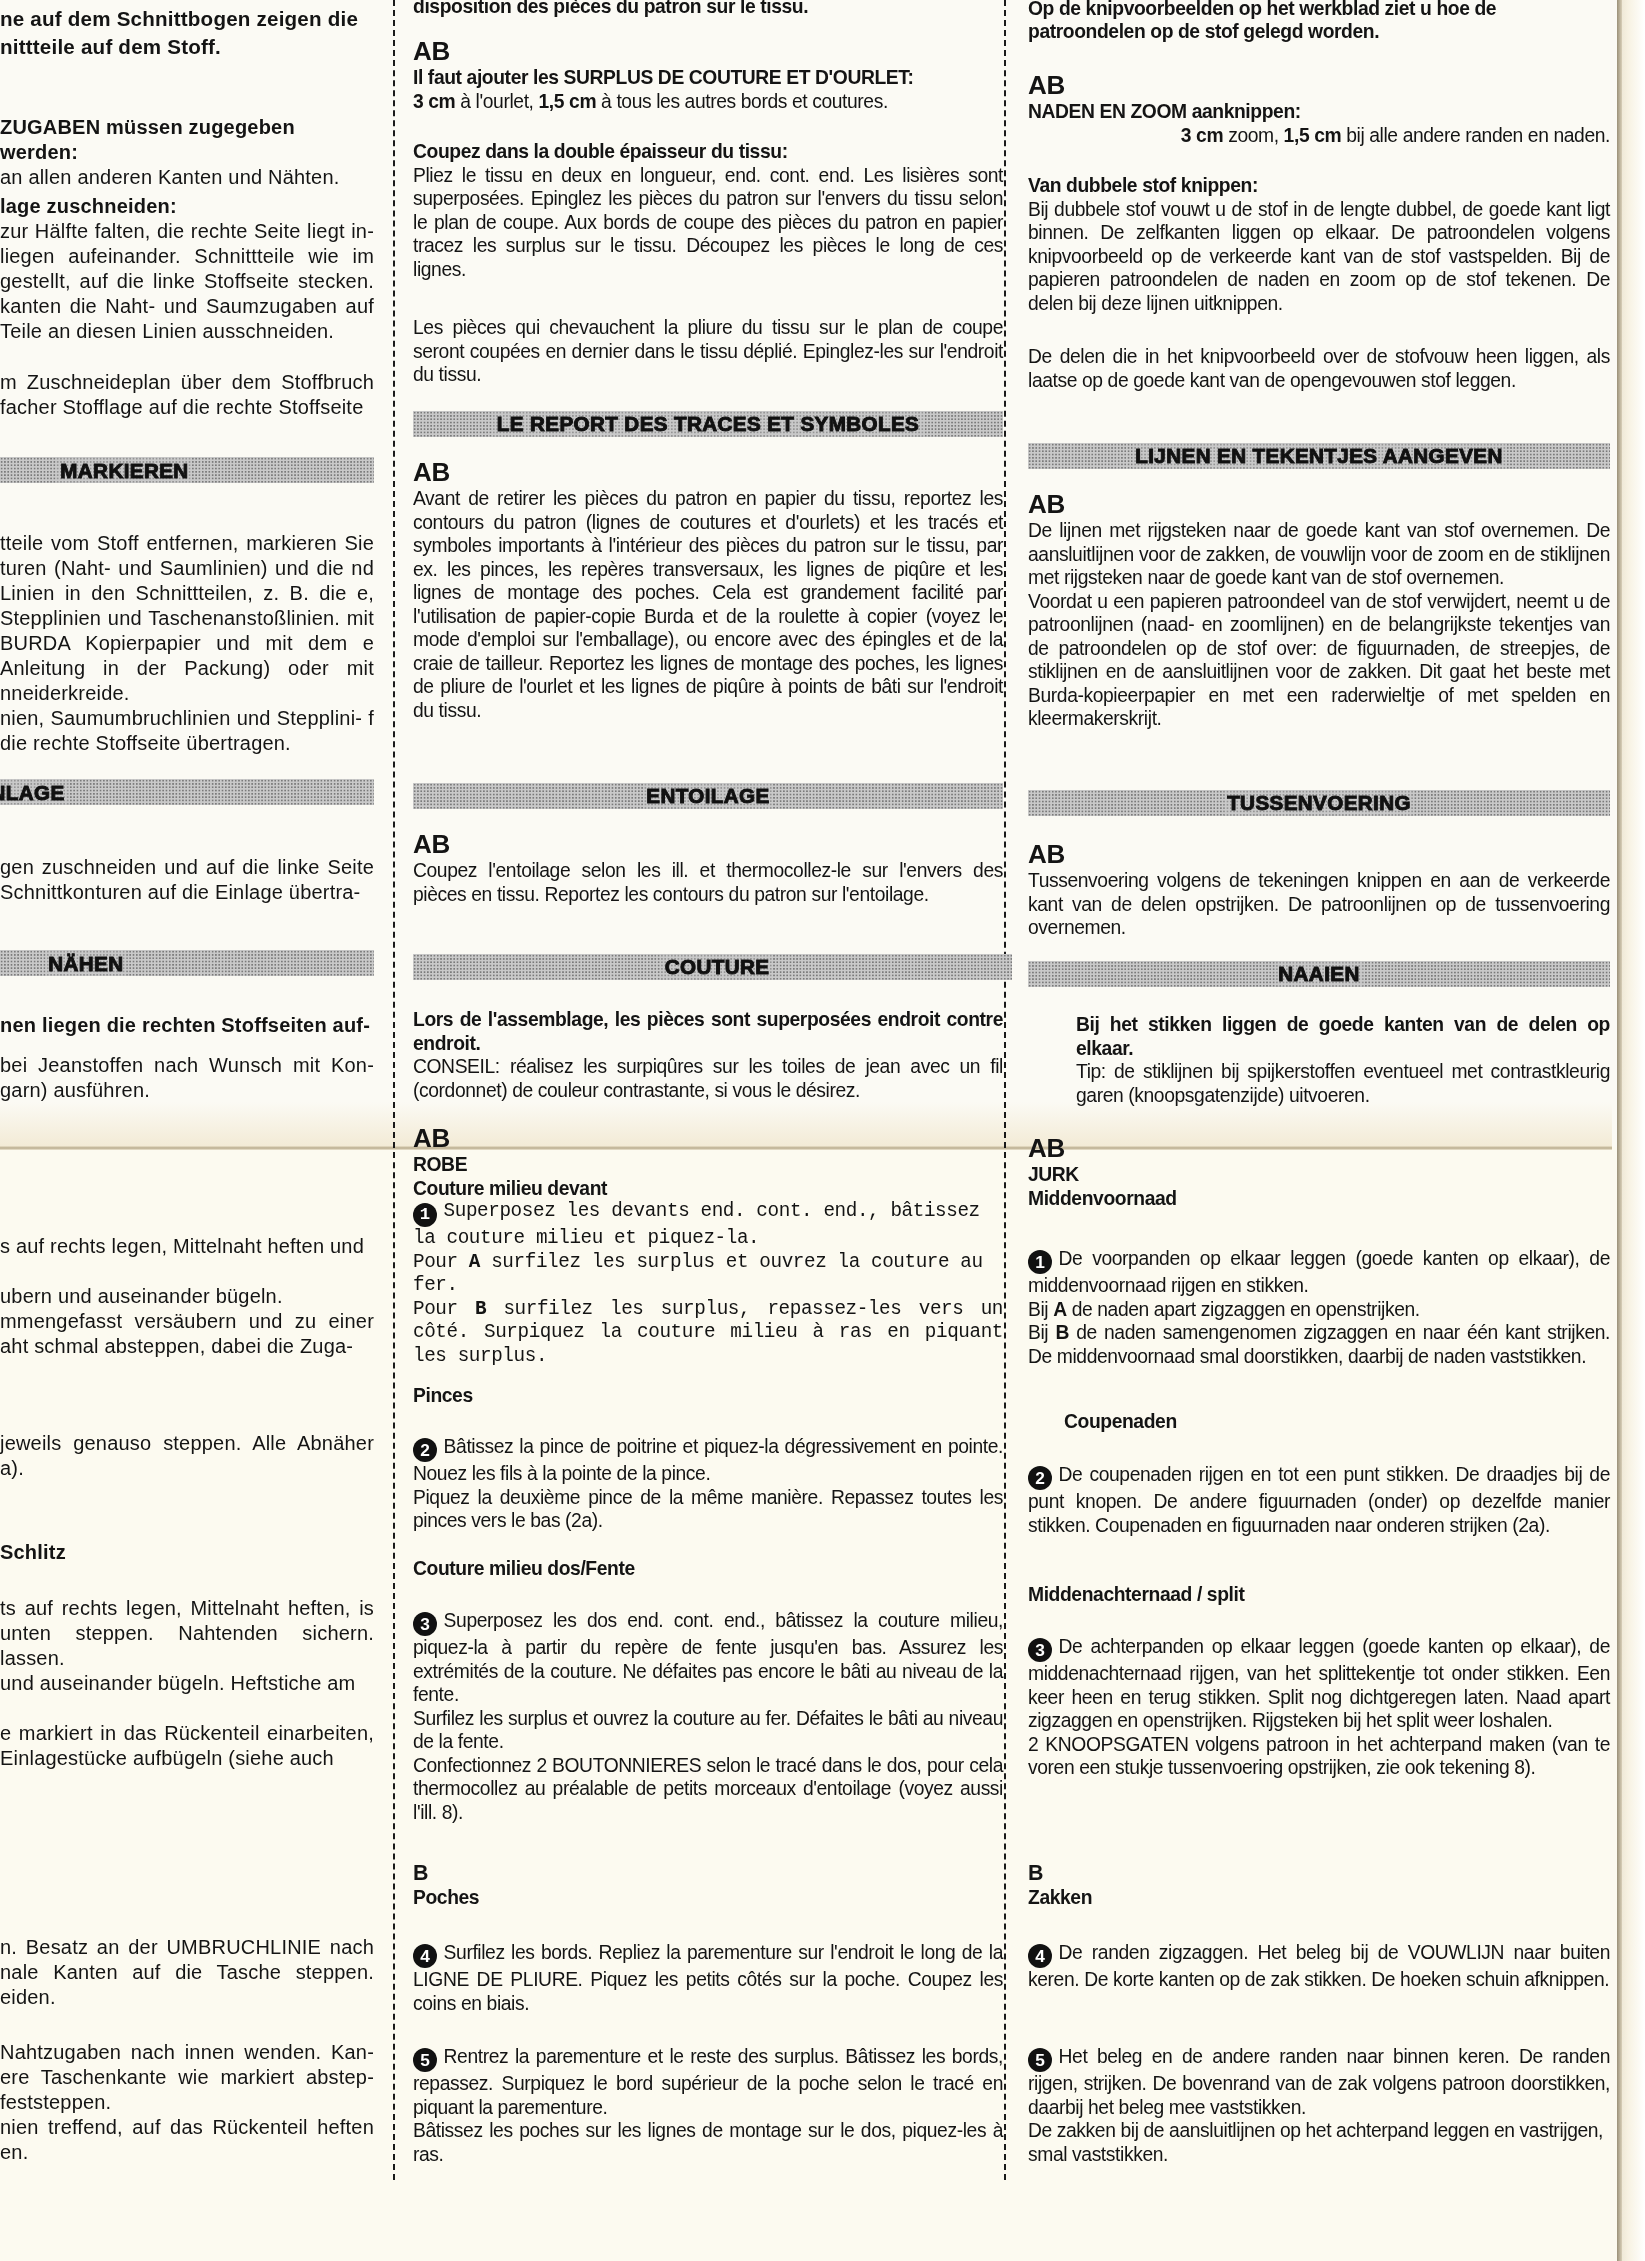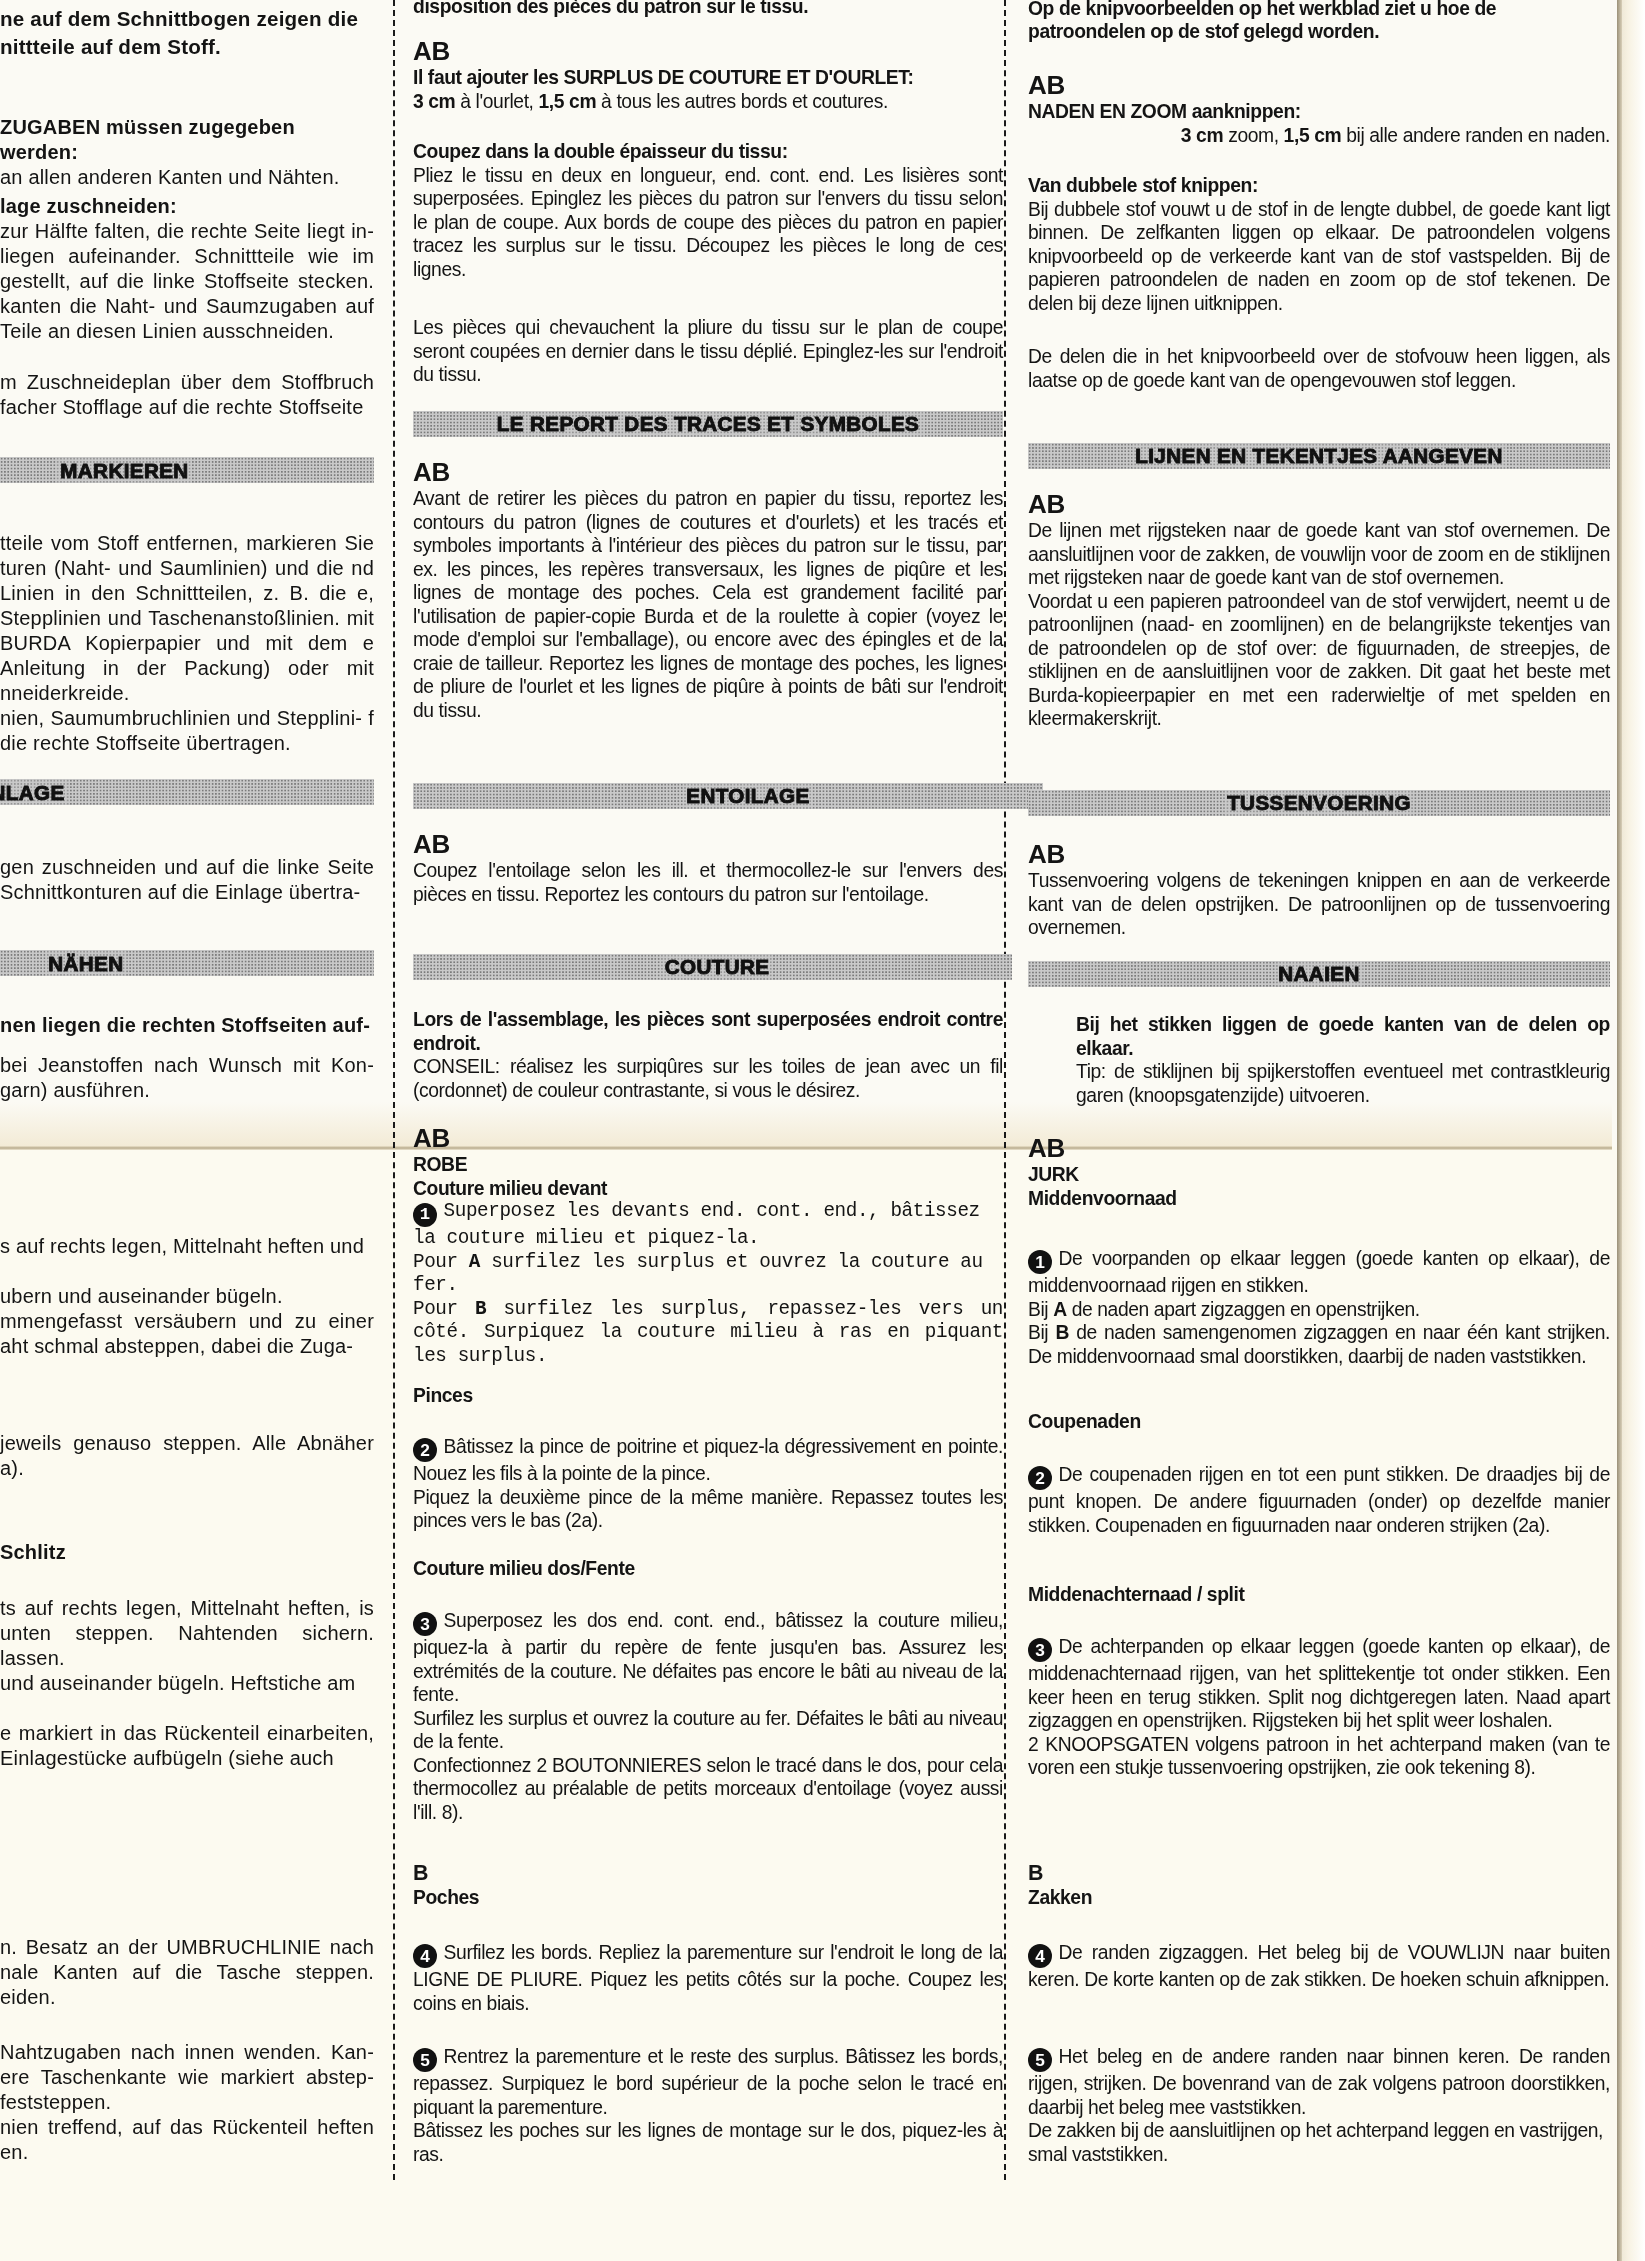--- a/index.html
+++ b/index.html
@@ -151,21 +151,21 @@
   <div class="block" style="top:316px;">
     <p>Les pièces qui chevauchent la pliure du tissu sur le plan de coupe seront coupées en dernier dans le tissu déplié. Epinglez-les sur l'endroit du tissu.</p>
   </div>
   <div class="band" style="left:0;width:590px;top:411px;">
     <span>LE REPORT DES TRACES ET SYMBOLES</span>
   </div>
   <div class="block" style="top:457px;">
     <div class="ab">AB</div>
     <p>Avant de retirer les pièces du patron en papier du tissu, reportez les contours du patron (lignes de coutures et d'ourlets) et les tracés et symboles importants à l'intérieur des pièces du patron sur le tissu, par ex. les pinces, les repères transversaux, les lignes de piqûre et les lignes de montage des poches. Cela est grandement facilité par l'utilisation de papier-copie Burda et de la roulette à copier (voyez le mode d'emploi sur l'emballage), ou encore avec des épingles et de la craie de tailleur. Reportez les lignes de montage des poches, les lignes de pliure de l'ourlet et les lignes de piqûre à points de bâti sur l'endroit du tissu.</p>
   </div>
-  <div class="band" style="left:0;width:590px;top:783px;padding-left:40px;">
+  <div class="band" style="left:0;width:590px;top:783px;">
     <span>ENTOILAGE</span>
   </div>
   <div class="block" style="top:829px;">
     <div class="ab">AB</div>
     <p>Coupez l'entoilage selon les ill. et thermocollez-le sur l'envers des pièces en tissu. Reportez les contours du patron sur l'entoilage.</p>
   </div>
   <div class="band" style="left:0;width:590px;top:954px;padding-left:9px;">
     <span>COUTURE</span>
   </div>
   <div class="block" style="top:1008px;">
@@ -251,21 +251,21 @@
   <div class="block" style="top:1133px;">
     <div class="ab">AB</div>
     <p class="sub">JURK</p>
     <p class="sub">Middenvoornaad</p>
   </div>
   <div class="block" style="top:1247px;">
     <p><span class="num">1</span><span>De voorpanden op elkaar leggen (goede kanten op elkaar), de middenvoornaad rijgen en stikken.</span></p>
     <p style="text-align:left"><span>Bij </span><span class="b">A</span><span> de naden apart zigzaggen en openstrijken.</span></p>
     <p><span>Bij </span><span class="b">B</span><span> de naden samengenomen zigzaggen en naar één kant strijken. De middenvoornaad smal doorstikken, daarbij de naden vaststikken.</span></p>
   </div>
-  <div class="block" style="top:1410px;">
+  <div class="block" style="top:1410px;margin-left:36px;">
     <p class="sub">Coupenaden</p>
   </div>
   <div class="block" style="top:1463px;">
     <p><span class="num">2</span><span>De coupenaden rijgen en tot een punt stikken. De draadjes bij de punt knopen. De andere figuurnaden (onder) op dezelfde manier stikken. Coupenaden en figuurnaden naar onderen strijken (2a).</span></p>
     </div>
   <div class="block" style="top:1583px;">
     <p class="sub">Middenachternaad / split</p>
   </div>
   <div class="block" style="top:1635px;">
     <p><span class="num">3</span><span>De achterpanden op elkaar leggen (goede kanten op elkaar), de middenachternaad rijgen, van het splittekentje tot onder stikken. Een keer heen en terug stikken. Split nog dichtgeregen laten. Naad apart zigzaggen en openstrijken. Rijgsteken bij het split weer loshalen.</span></p>

